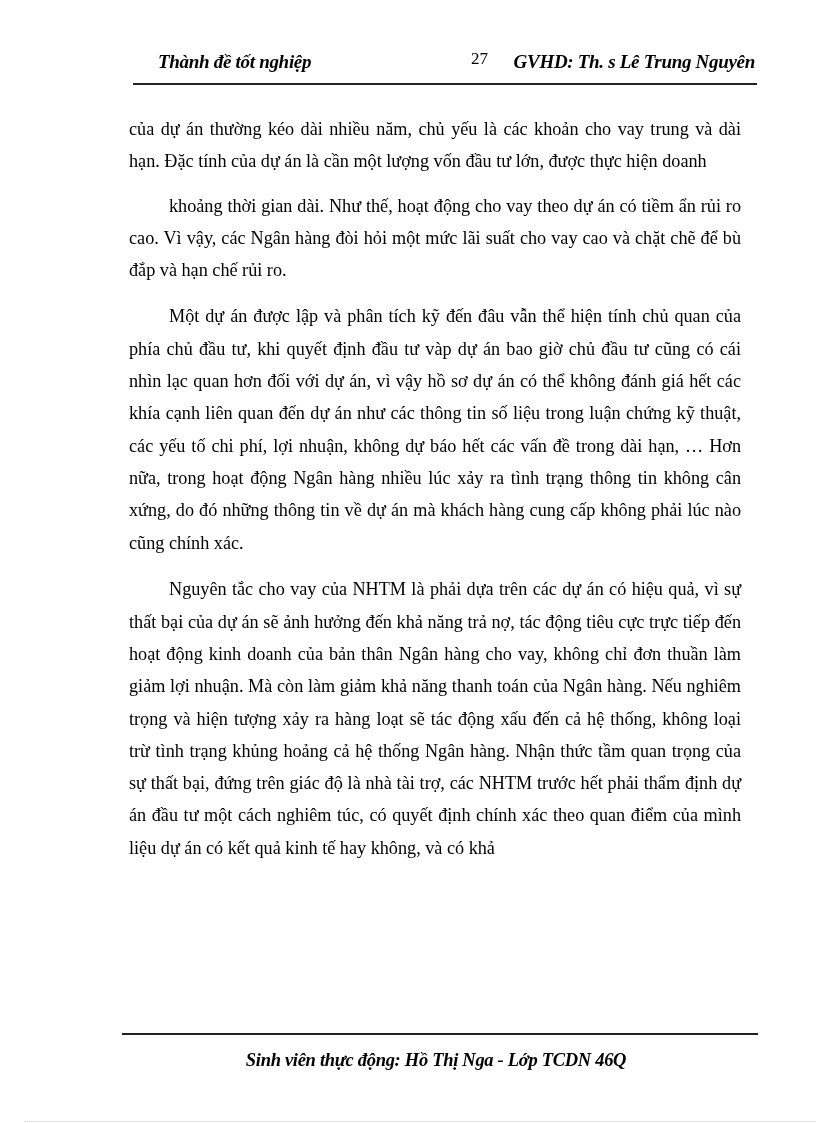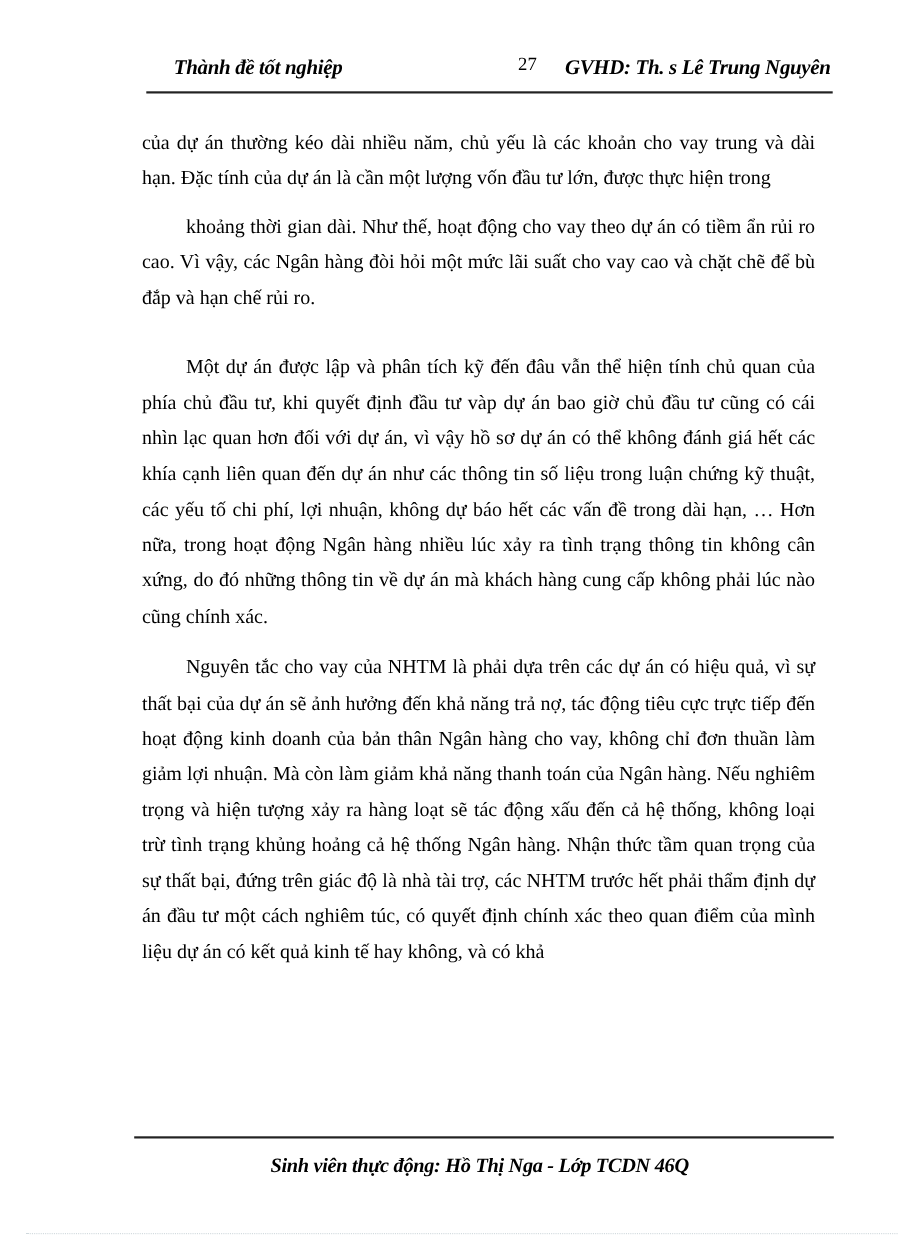--- a/index.html
+++ b/index.html
@@ -6,38 +6,38 @@
   body { width: 816px; height: 1123px; position: relative; overflow: hidden;
          font-family: "Liberation Serif", "DejaVu Serif", serif; color: #000; }
   .header { position: absolute; left: 133px; top: 46px; width: 624px; height: 30px; }
   .hdr-left { position: absolute; left: 25px; top: 5px; font-weight: bold; font-style: italic; font-size: 19px; letter-spacing: -0.3px; }
   .hdr-page { position: absolute; left: 302px; top: 3px; font-size: 17px; margin-left: 36px; }
   .hdr-right { position: absolute; right: 2px; top: 5px; font-weight: bold; font-style: italic; font-size: 19px; letter-spacing: -0.3px; }
   .rule-top { position: absolute; left: 133px; top: 83px; width: 624px; height: 2px; background: #222; }
   .body-text { position: absolute; left: 129px; top: 113px; width: 612px; font-size: 18.2px; line-height: 32.3px; text-align: justify; }
   .body-text p { margin: 0 0 14.5px 0; text-indent: 40px; }
   .body-text p.cont { text-indent: 0; margin-bottom: 12px; }
-  .body-text p.cont2 { margin-bottom: 31px; }
+  .body-text p.cont2 { margin-bottom: 14px; }
   .rule-bottom { position: absolute; left: 122px; top: 1033px; width: 636px; height: 2px; background: #222; }
   .footer { position: absolute; left: 0; top: 1050px; width: 816px; text-align: center; font-weight: bold; font-style: italic; font-size: 18.5px; letter-spacing: -0.3px; }
   .footer span { position: relative; left: 28px; }
   .page-edge { position: absolute; left: 24px; top: 1121px; width: 792px; height: 0; border-top: 1px dotted #cfd8dc; }
 </style>
 </head>
 <body>
 
 <div class="header">
   <span class="hdr-left">Thành đề tốt nghiệp</span>
   <span class="hdr-page">27</span>
   <span class="hdr-right">GVHD: Th. s Lê Trung Nguyên</span>
 </div>
 <div class="rule-top"></div>
 
 <div class="body-text">
-  <p class="cont">của dự án thường kéo dài nhiều năm, chủ yếu là các khoản cho vay trung và dài hạn. Đặc tính của dự án là cần một lượng vốn đầu tư lớn, được thực hiện trong</p>
+  <p class="cont">của dự án thường kéo dài nhiều năm, chủ yếu là các khoản cho vay trung và dài hạn. Đặc tính của dự án là cần một lượng vốn đầu tư lớn, được thực hiện doanh</p>
   <p class="cont2">khoảng thời gian dài. Như thế, hoạt động cho vay theo dự án có tiềm ẩn rủi ro cao. Vì vậy, các Ngân hàng đòi hỏi một mức lãi suất cho vay cao và chặt chẽ để bù đắp và hạn chế rủi ro.</p>
   <p>Một dự án được lập và phân tích kỹ đến đâu vẫn thể hiện tính chủ quan của phía chủ đầu tư, khi quyết định đầu tư vàp dự án bao giờ chủ đầu tư cũng có cái nhìn lạc quan hơn đối với dự án, vì vậy hồ sơ dự án có thể không đánh giá hết các khía cạnh liên quan đến dự án như các thông tin số liệu trong luận chứng kỹ thuật, các yếu tố chi phí, lợi nhuận, không dự báo hết các vấn đề trong dài hạn, … Hơn nữa, trong hoạt động Ngân hàng nhiều lúc xảy ra tình trạng thông tin không cân xứng, do đó những thông tin về dự án mà khách hàng cung cấp không phải lúc nào cũng chính xác.</p>
   <p>Nguyên tắc cho vay của NHTM là phải dựa trên các dự án có hiệu quả, vì sự thất bại của dự án sẽ ảnh hưởng đến khả năng trả nợ, tác động tiêu cực trực tiếp đến hoạt động kinh doanh của bản thân Ngân hàng cho vay, không chỉ đơn thuần làm giảm lợi nhuận. Mà còn làm giảm khả năng thanh toán của Ngân hàng. Nếu nghiêm trọng và hiện tượng xảy ra hàng loạt sẽ tác động xấu đến cả hệ thống, không loại trừ tình trạng khủng hoảng cả hệ thống Ngân hàng. Nhận thức tầm quan trọng của sự thất bại, đứng trên giác độ là nhà tài trợ, các NHTM trước hết phải thẩm định dự án đầu tư một cách nghiêm túc, có quyết định chính xác theo quan điểm của mình liệu dự án có kết quả kinh tế hay không, và có khả</p>
 </div>
 
 <div class="rule-bottom"></div>
 <div class="footer">
   <span>Sinh viên thực động:  Hồ Thị Nga - Lớp TCDN 46Q</span>
 </div>
 <div class="page-edge"></div>

